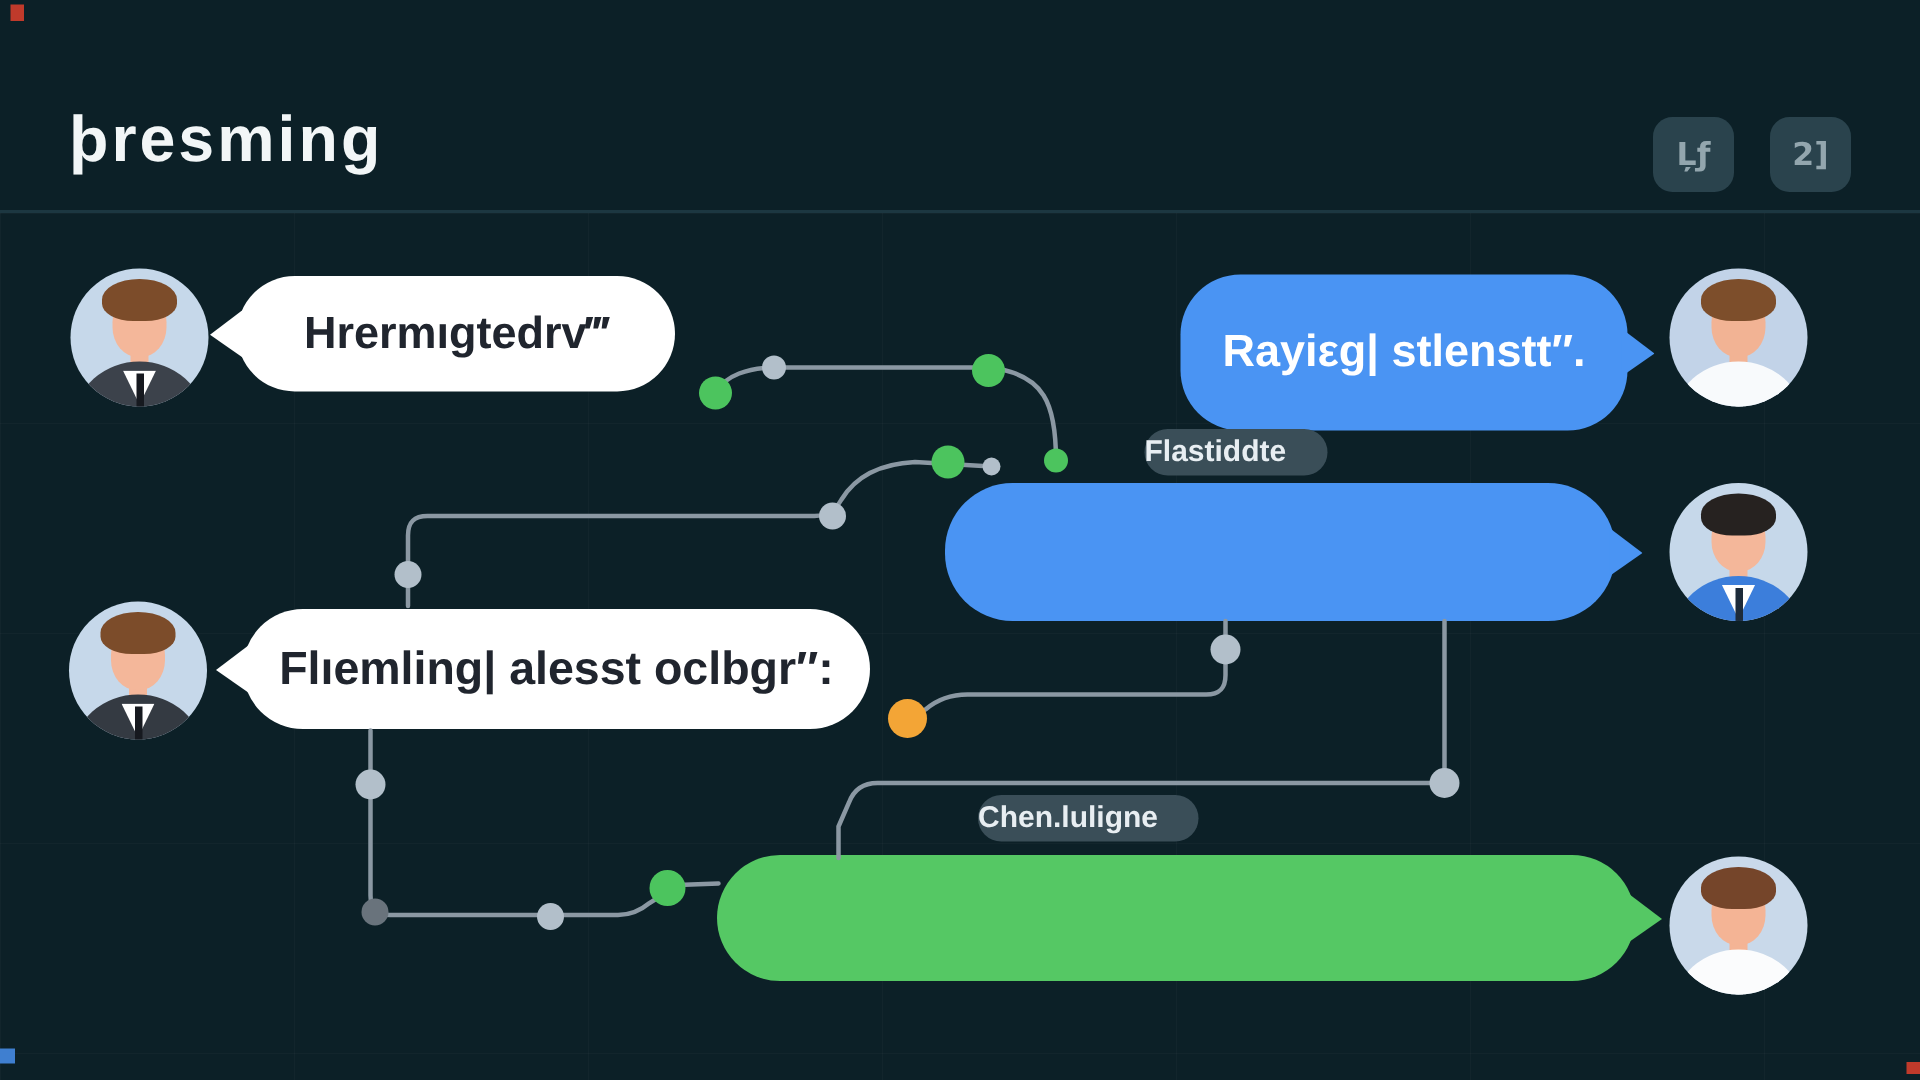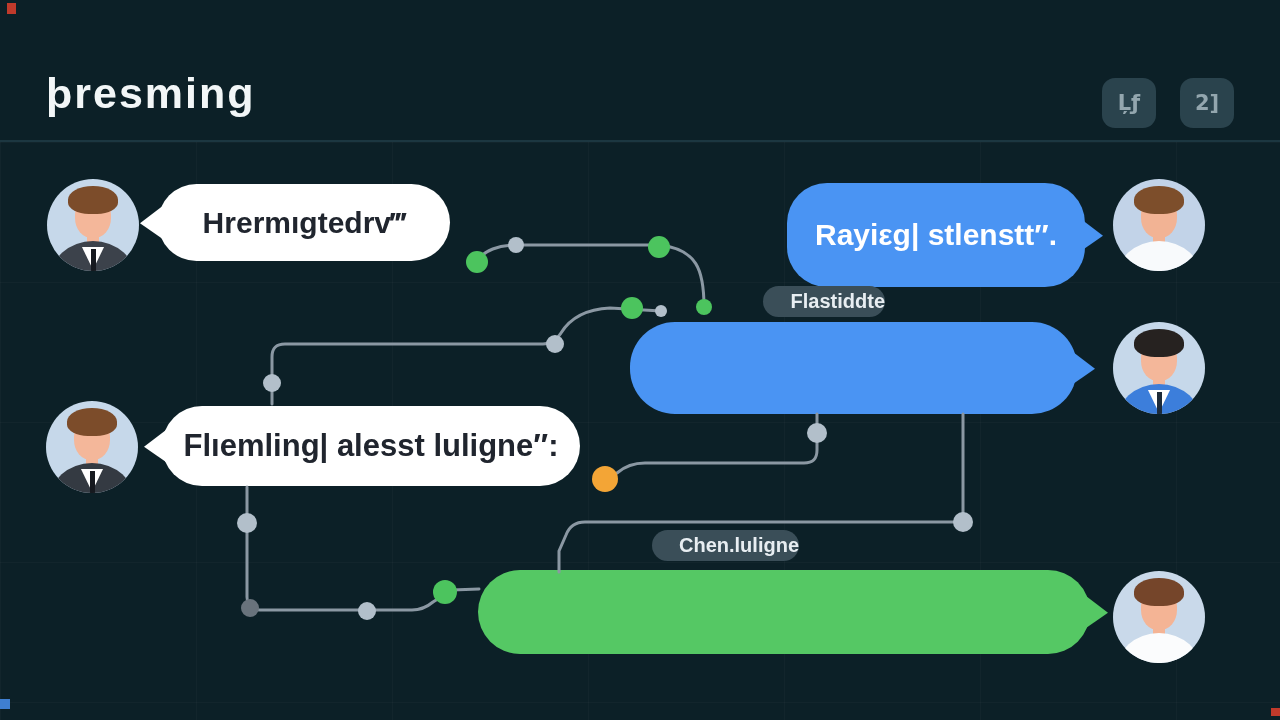--- a/index.html
+++ b/index.html
@@ -51,21 +51,21 @@
   .tail{position:absolute;width:22px;height:32px;top:50%;transform:translateY(-50%);}
   .tail-left{left:-18px;clip-path:polygon(100% 0,100% 100%,0 52%);}
   .tail-right{right:-18px;clip-path:polygon(0 0,0 100%,100% 52%);}
   .bubble.white .tail{background:var(--bubble_white,#fff);}
   .bubble.blue .tail{background:var(--bubble_blue,#4a94f3);}
   .bubble.green .tail{background:var(--bubble_green,#55c864);}
 
   .tag{
     position:absolute;z-index:4;border-radius:16px;
     background:var(--tag_bg,#3a4e58);color:var(--tag_text,#e8eef2);
-    display:flex;align-items:center;justify-content:flex-end;
+    display:flex;align-items:center;justify-content:flex-start;
     font-size:20px;font-weight:700;
   }
 
   .avatar{position:absolute;width:92px;height:92px;border-radius:50%;overflow:hidden;z-index:2;}
   .av-neck{position:absolute;left:43%;top:52%;width:14%;height:22%;}
   .av-face{position:absolute;left:30%;top:17%;width:40%;height:47%;border-radius:46%;}
   .av-hair{position:absolute;left:23%;top:8%;width:54%;height:30%;border-radius:50% 50% 42% 42%;}
   .av-body{position:absolute;left:3%;bottom:-13%;width:94%;height:46%;border-radius:50% 50% 0 0 / 92% 92% 0 0;}
   .av-shirt{position:absolute;left:38%;bottom:-2%;width:24%;height:28%;clip-path:polygon(0 0,100% 0,50% 88%);}
   .av-tie{position:absolute;left:47.5%;bottom:-2%;width:6%;height:26%;}
@@ -122,21 +122,21 @@
   <div class="tail tail-right"></div>
   <span class="btext" style="font-size:30px;">Rayiεg| stlenstt″.</span>
 </div>
 
 <div class="bubble blue" style="left:630px;top:322px;width:447px;height:92px;border-radius:45px;">
   <div class="tail tail-right"></div>
 </div>
 
 <div class="bubble white" style="left:162px;top:406px;width:418px;height:80px;border-radius:40px;">
   <div class="tail tail-left"></div>
-  <span class="btext" style="font-size:31px;">Flıemling| alesst luligne″:</span>
+  <span class="btext" style="font-size:31px;">Flıemling| alesst oclbgr″:</span>
 </div>
 
 <div class="bubble green" style="left:478px;top:570px;width:612px;height:84px;border-radius:42px;">
   <div class="tail tail-right"></div>
 </div>
 
 <div class="tag" style="left:763px;top:286px;width:122px;height:31px;">
   <span>Flastiddte</span>
 </div>
 <div class="tag" style="left:652px;top:530px;width:147px;height:31px;">

